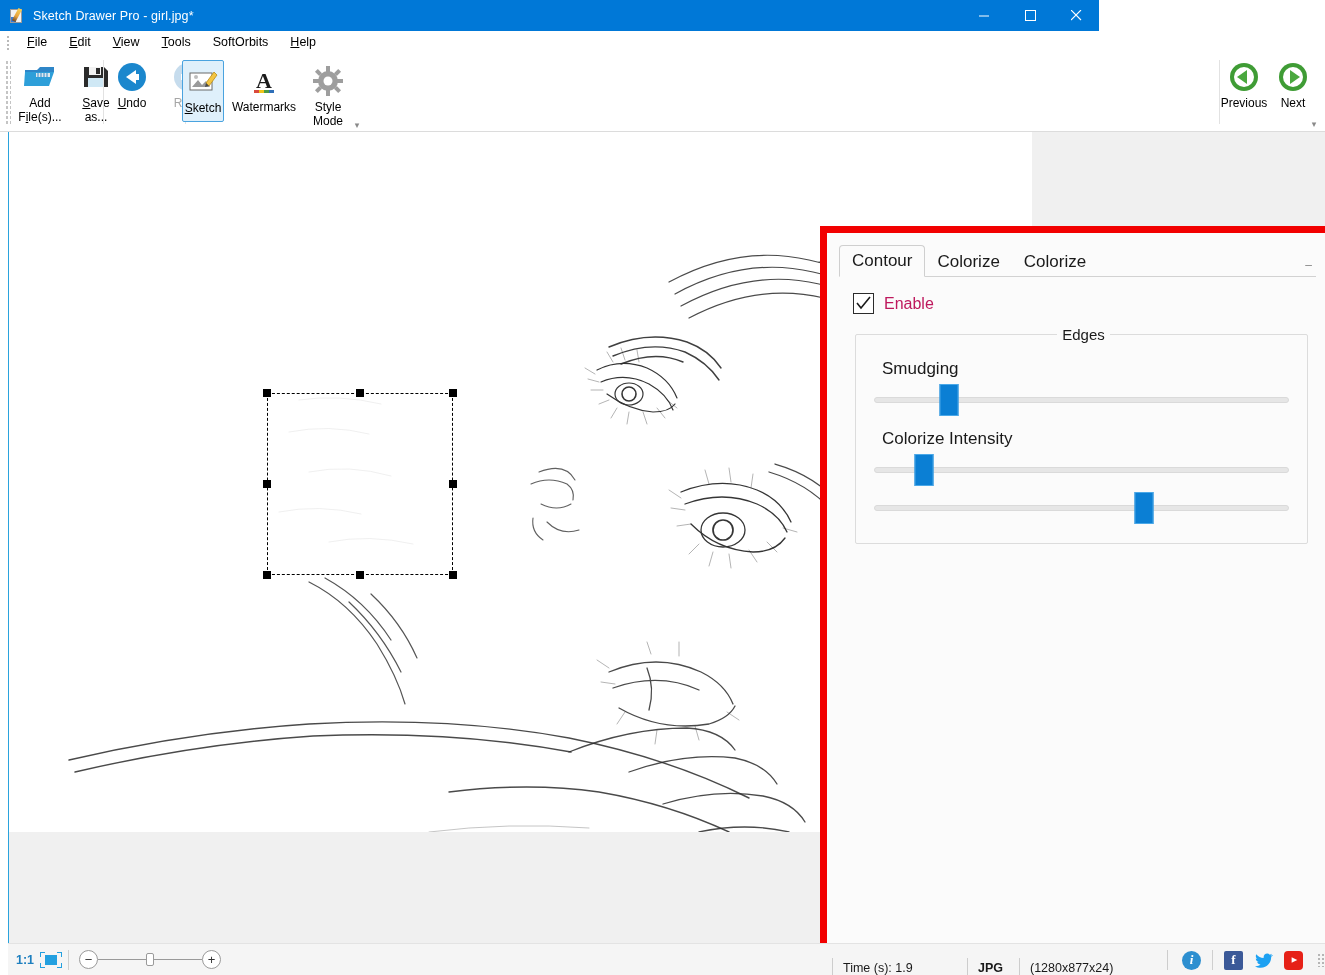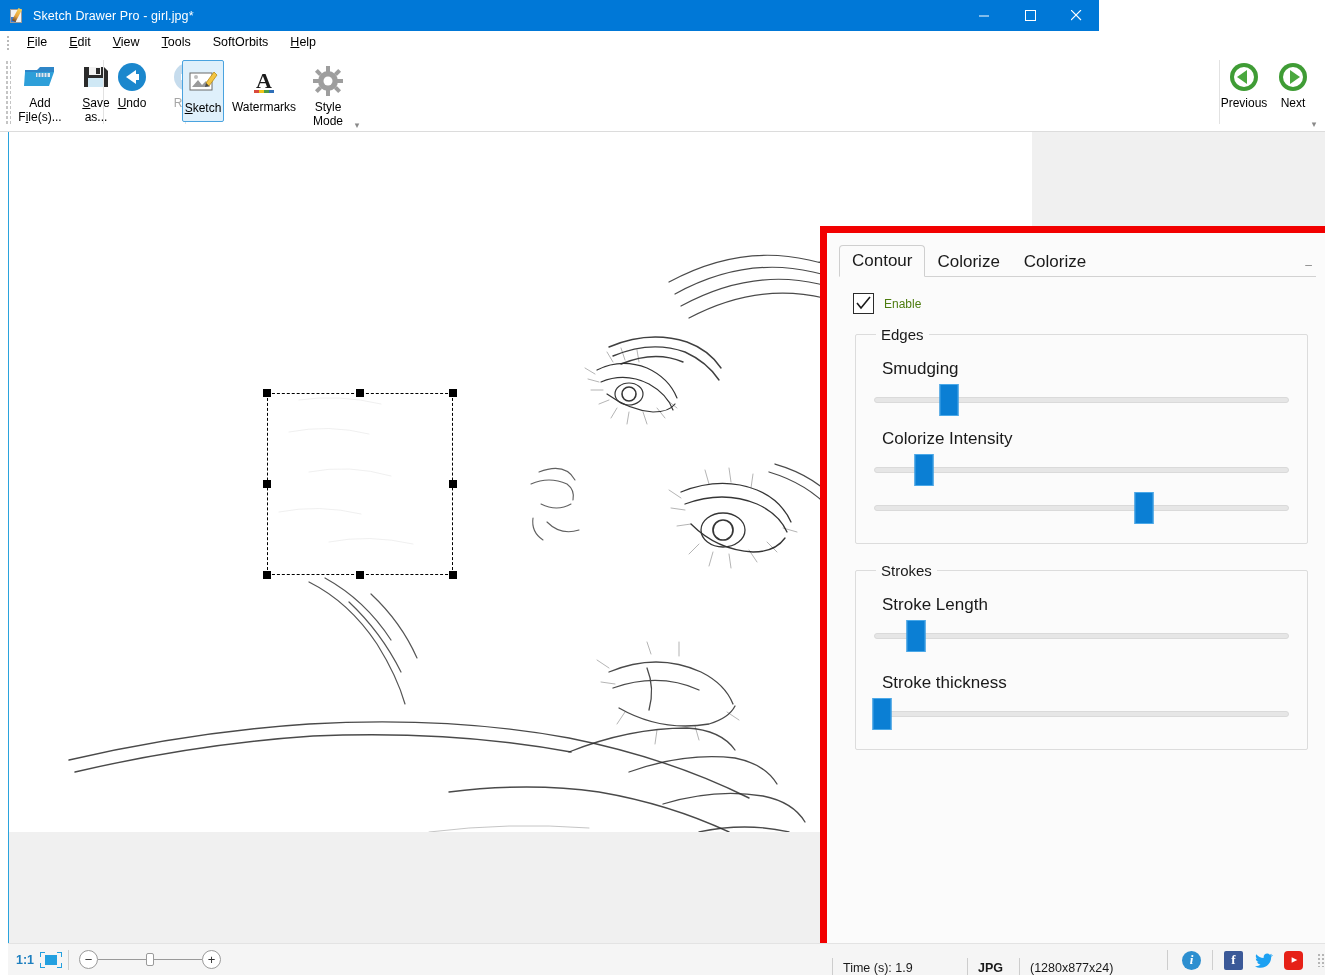--- a/index.html
+++ b/index.html
@@ -188,28 +188,28 @@
   .tab-minimize { font-size: 12px; color: #888; padding-bottom: 4px; padding-right: 4px;}
 
   .enable-row {
     display: flex; align-items: center; gap: 10px; margin: 16px 0 0 26px;
   }
   .chk {
     width: 21px; height: 21px; border: 1.5px solid #2b2b2b; background: #fff;
     position: relative; flex: none;
   }
   .chk svg { position: absolute; left: 2px; top: 2px; }
-  .enable-lbl { font-size: 12px; color: #4d7c0f; }
+  .enable-lbl { font-size: 16px; color: #be185d; }
 
   fieldset.group {
     margin: 12px 18px 0 28px; border: 1px solid #dcdcdc; border-radius: 2px;
     padding: 4px 18px 18px 18px;
   }
   fieldset.group > legend {
-    font-size: 15px; color: #1a1a1a; padding: 0 5px; margin-left: 2px;
+    font-size: 15px; color: #1a1a1a; padding: 0 5px; margin-left: 2px; text-align: center;
   }
   .slider-label { font-size: 17px; color: #1a1a1a; margin: 12px 0 0 8px; }
   .slider {
     position: relative; height: 34px; margin-top: 4px;
   }
   .slider .track {
     position: absolute; left: 0; right: 0; top: 14px; height: 6px;
     background: #e6e6e6; border: 1px solid #dadada; border-radius: 3px;
   }
   .slider .thumb {
@@ -678,35 +678,20 @@
             <div class="track"></div>
             <div class="thumb" style="left:12%;"></div>
           </div>
 
           <div class="slider">
             <div class="track"></div>
             <div class="thumb" style="left:65%;"></div>
           </div>
         </fieldset>
 
-        <fieldset class="group" style="margin-top:18px;">
-          <legend>Strokes</legend>
-
-          <div class="slider-label">Stroke Length</div>
-          <div class="slider">
-            <div class="track"></div>
-            <div class="thumb" style="left:10%;"></div>
-          </div>
-
-          <div class="slider-label" style="margin-top:20px;">Stroke thickness</div>
-          <div class="slider">
-            <div class="track"></div>
-            <div class="thumb" style="left:2%;"></div>
-          </div>
-        </fieldset>
 
       </div>
     </div>
   </div>
 
   <div class="statusbar">
     <span class="sb-ratio">1:1</span>
     <span class="fit-icon">
       <span class="inner"></span>
         <span class="c c1"></span>

